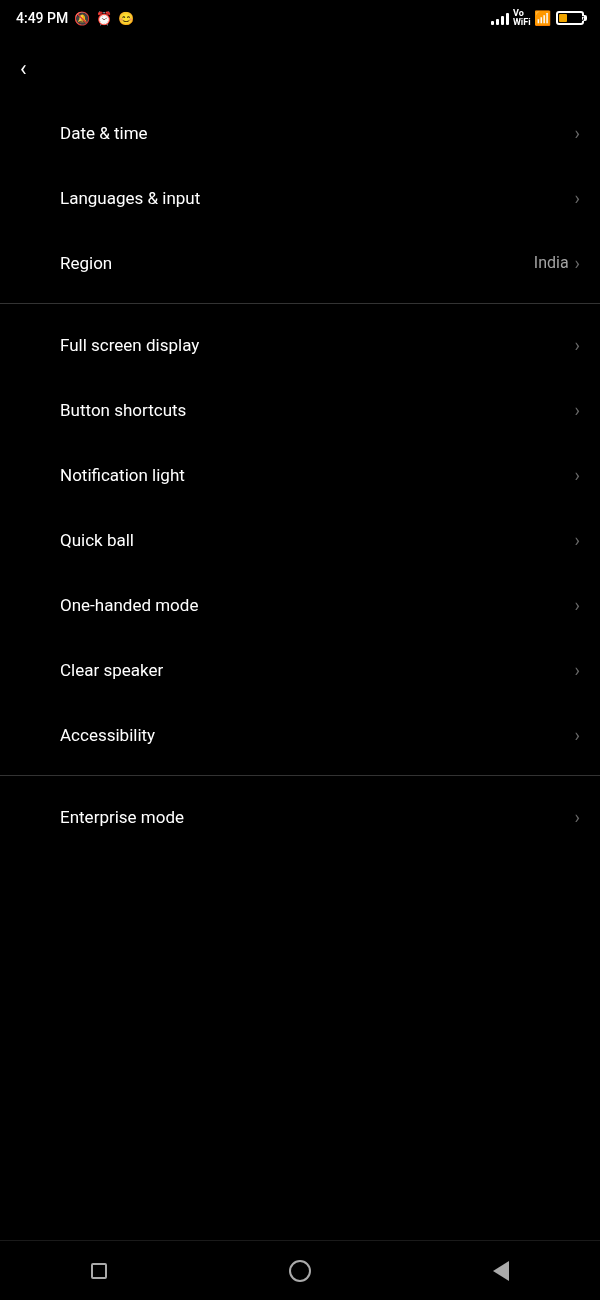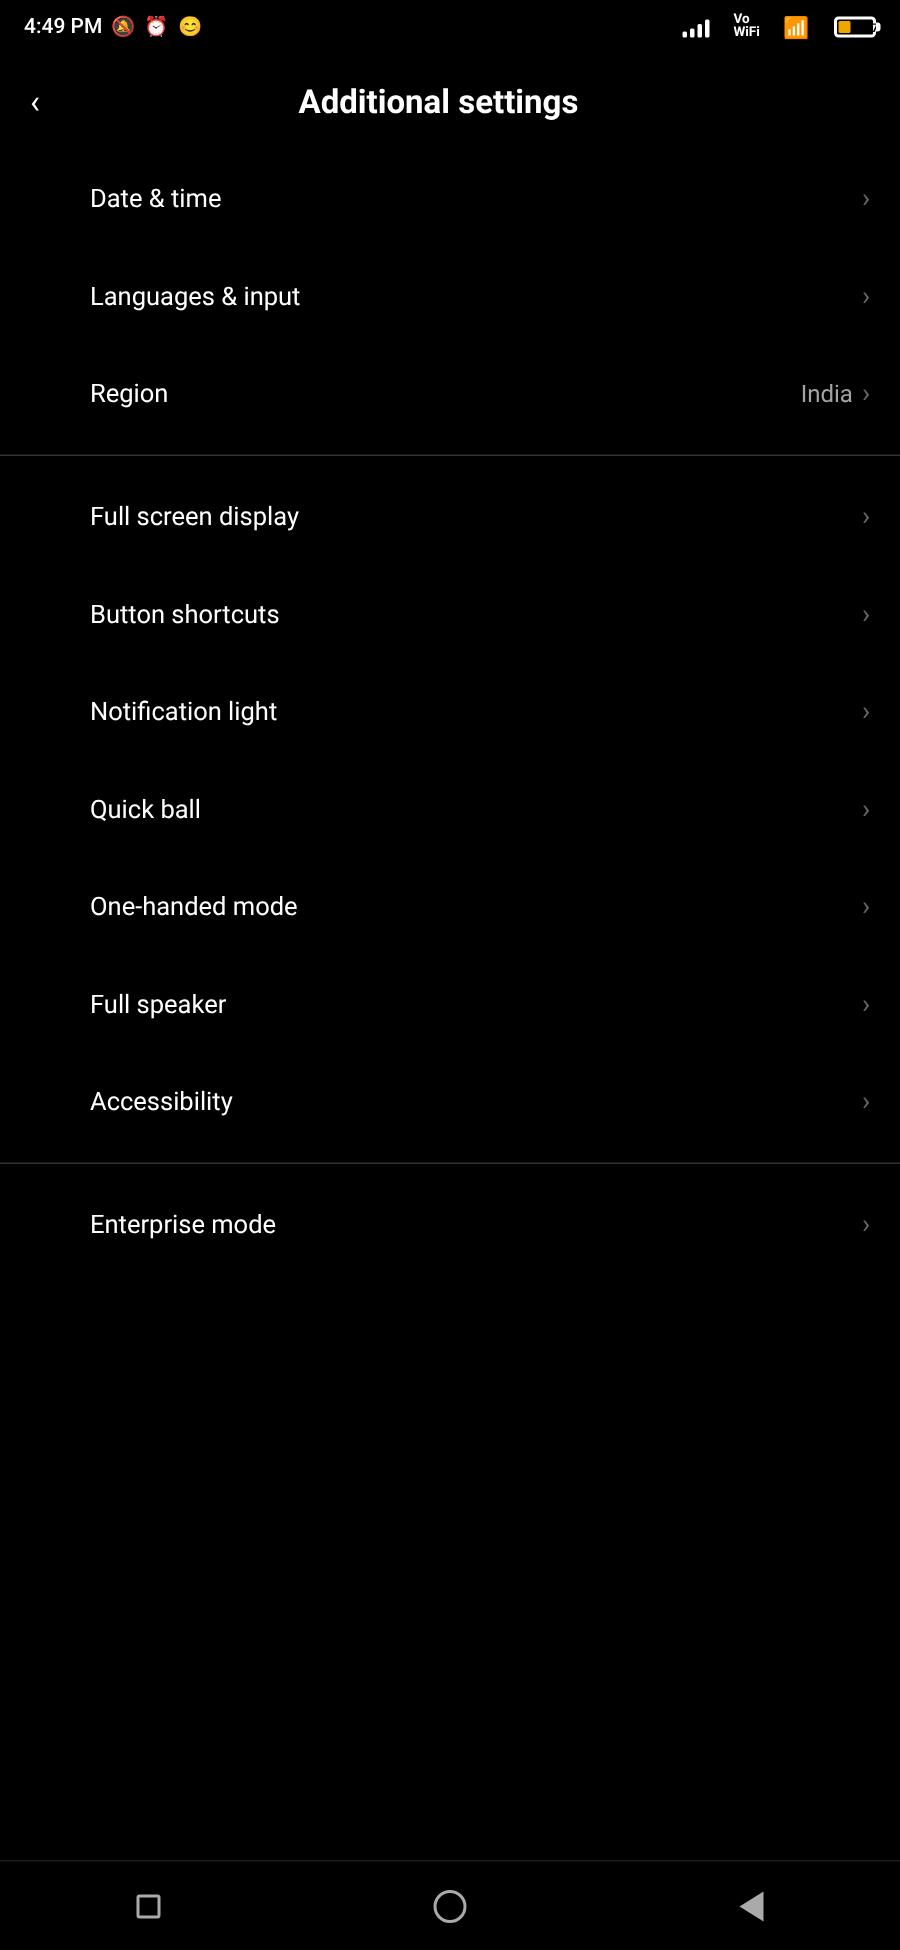--- a/index.html
+++ b/index.html
@@ -31,21 +31,21 @@
       display: flex;
       align-items: center;
       gap: 6px;
       font-size: 14px;
       font-weight: 500;
     }
 
     .status-right {
       display: flex;
       align-items: center;
-      gap: 16px;
+      gap: 4px;
       font-size: 12px;
     }
 
     .battery-icon {
       border: 2px solid #ffffff;
       border-radius: 3px;
       width: 28px;
       height: 14px;
       display: inline-flex;
       align-items: center;
@@ -234,21 +234,20 @@
     <span style="font-size:14px;">📶</span>
     <div class="battery-icon">
       <div class="battery-fill"></div>
       <span class="battery-text">37</span>
     </div>
   </div>
 </div>
 
 <div class="header">
   <span class="back-btn">‹</span>
-  <span class="header-title">Additional settings</span>
 </div>
 
 <div class="settings-list">
 
   <div>
     <div class="settings-item">
       <span class="item-label">Date &amp; time</span>
       <div class="item-right">
         <span class="chevron">›</span>
       </div>
@@ -302,21 +301,21 @@
     </div>
 
     <div class="settings-item">
       <span class="item-label">One-handed mode</span>
       <div class="item-right">
         <span class="chevron">›</span>
       </div>
     </div>
 
     <div class="settings-item">
-      <span class="item-label">Full speaker</span>
+      <span class="item-label">Clear speaker</span>
       <div class="item-right">
         <span class="chevron">›</span>
       </div>
     </div>
 
     <div class="settings-item">
       <span class="item-label">Accessibility</span>
       <div class="item-right">
         <span class="chevron">›</span>
       </div>

